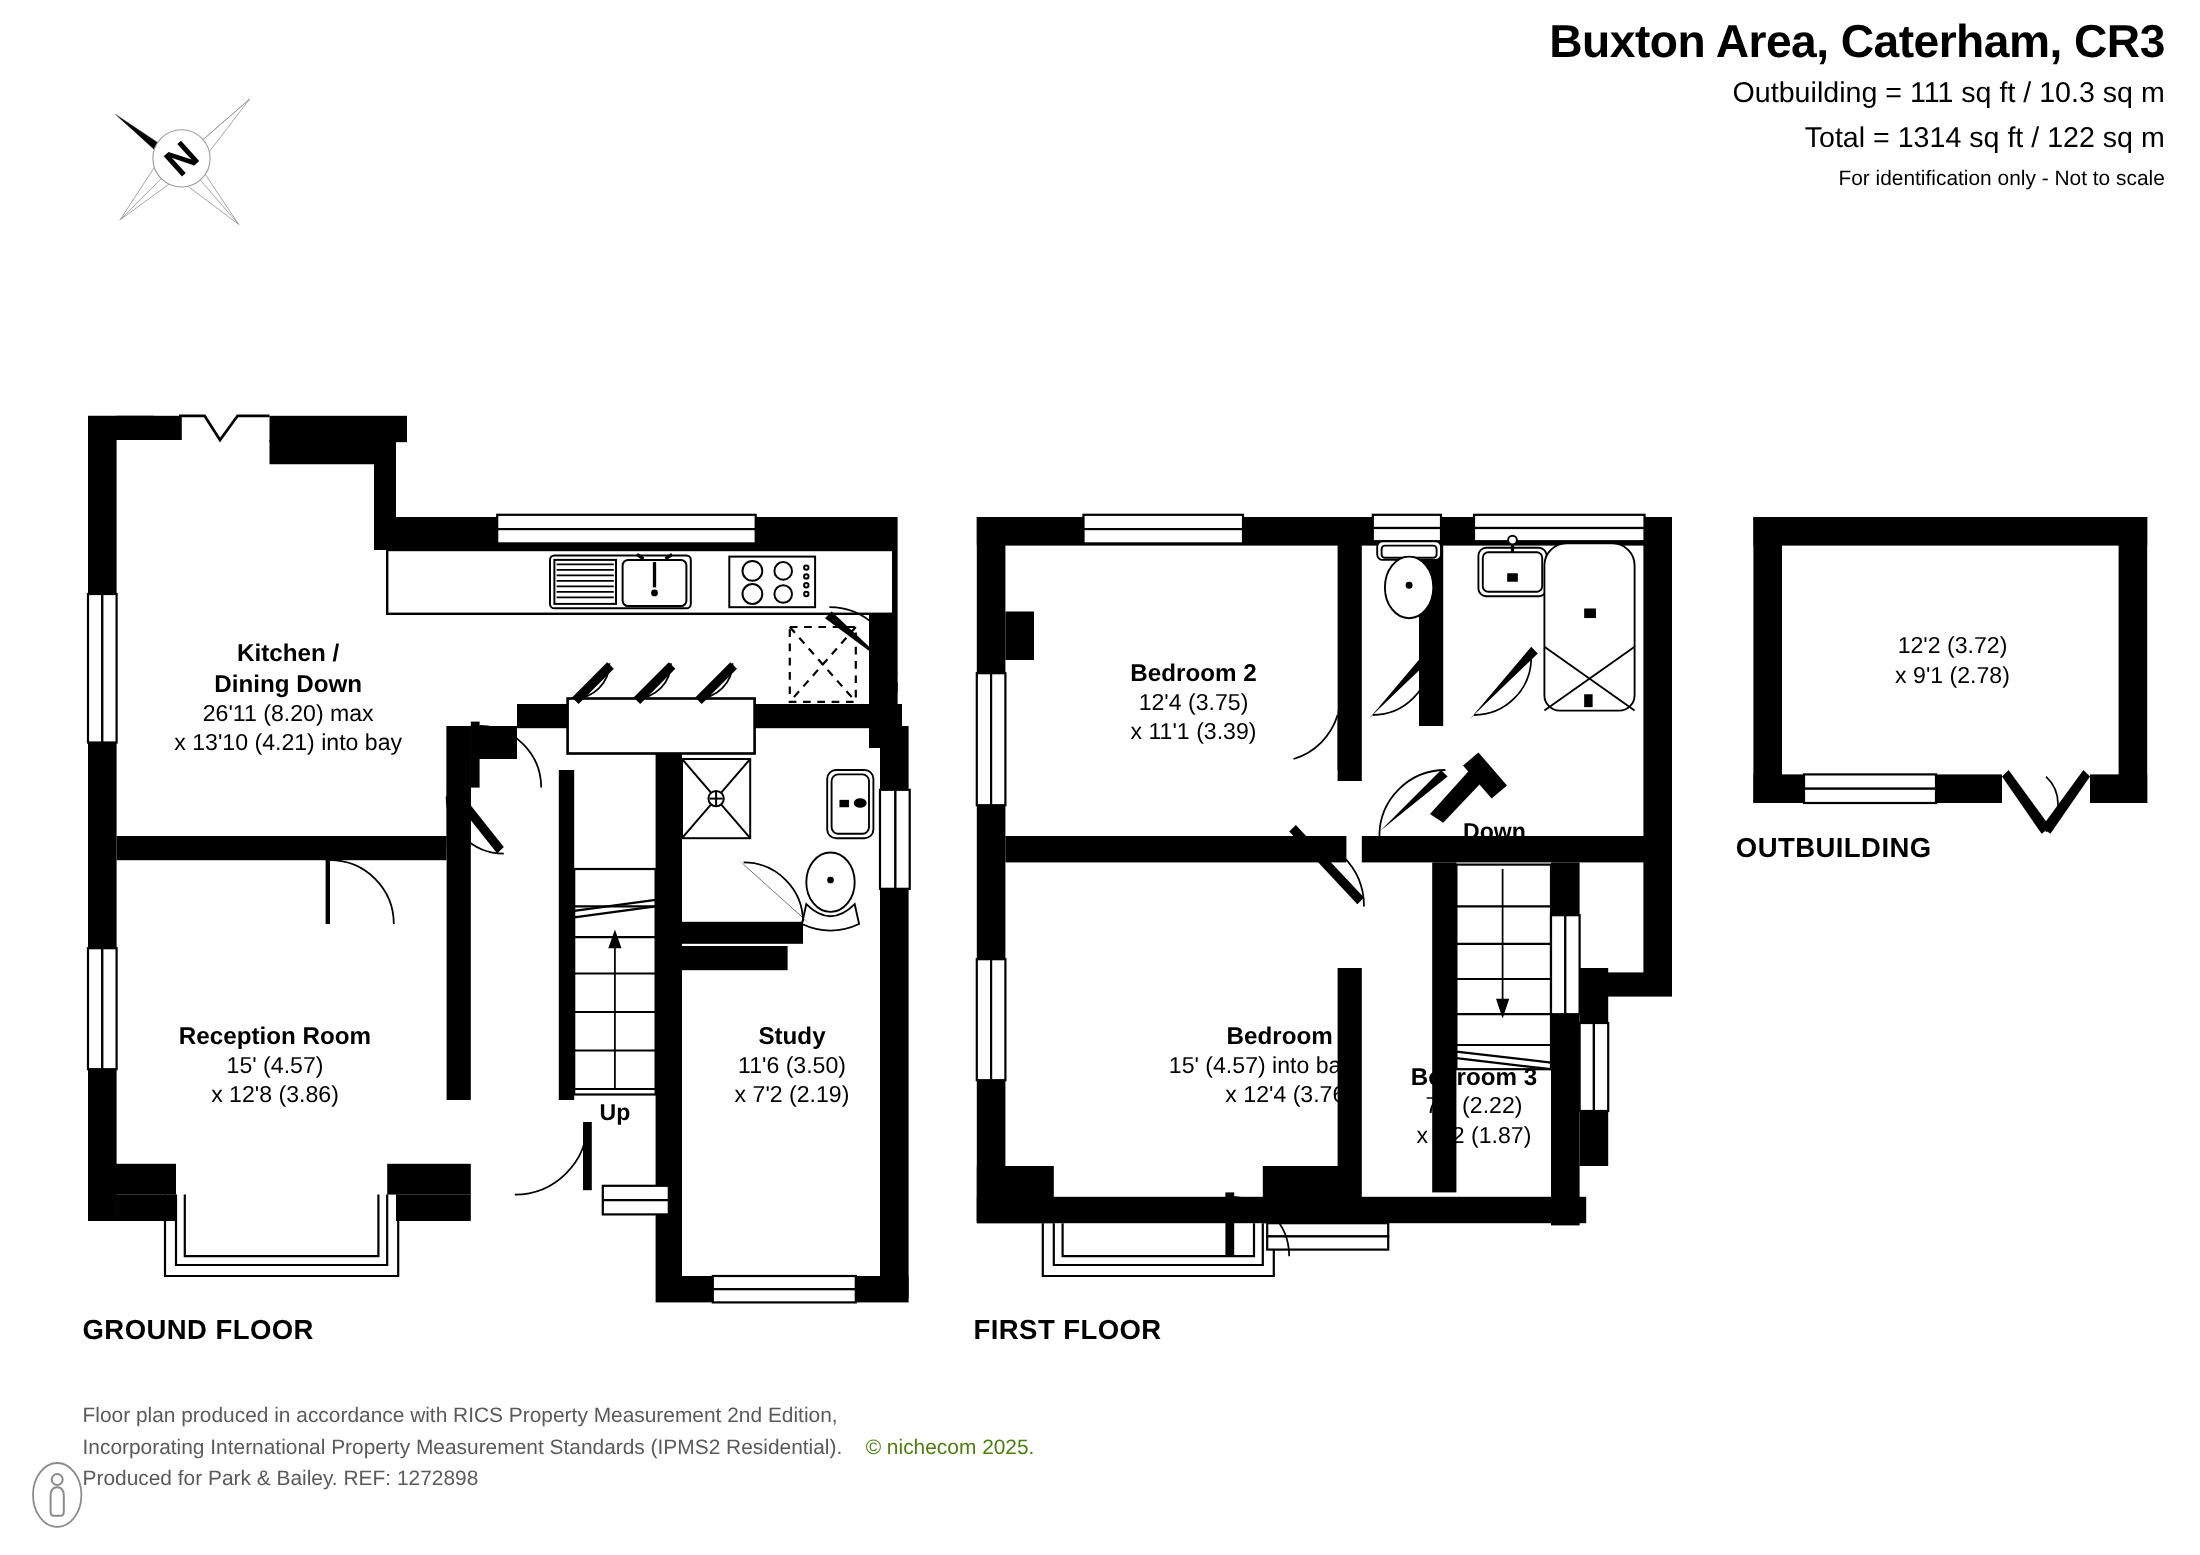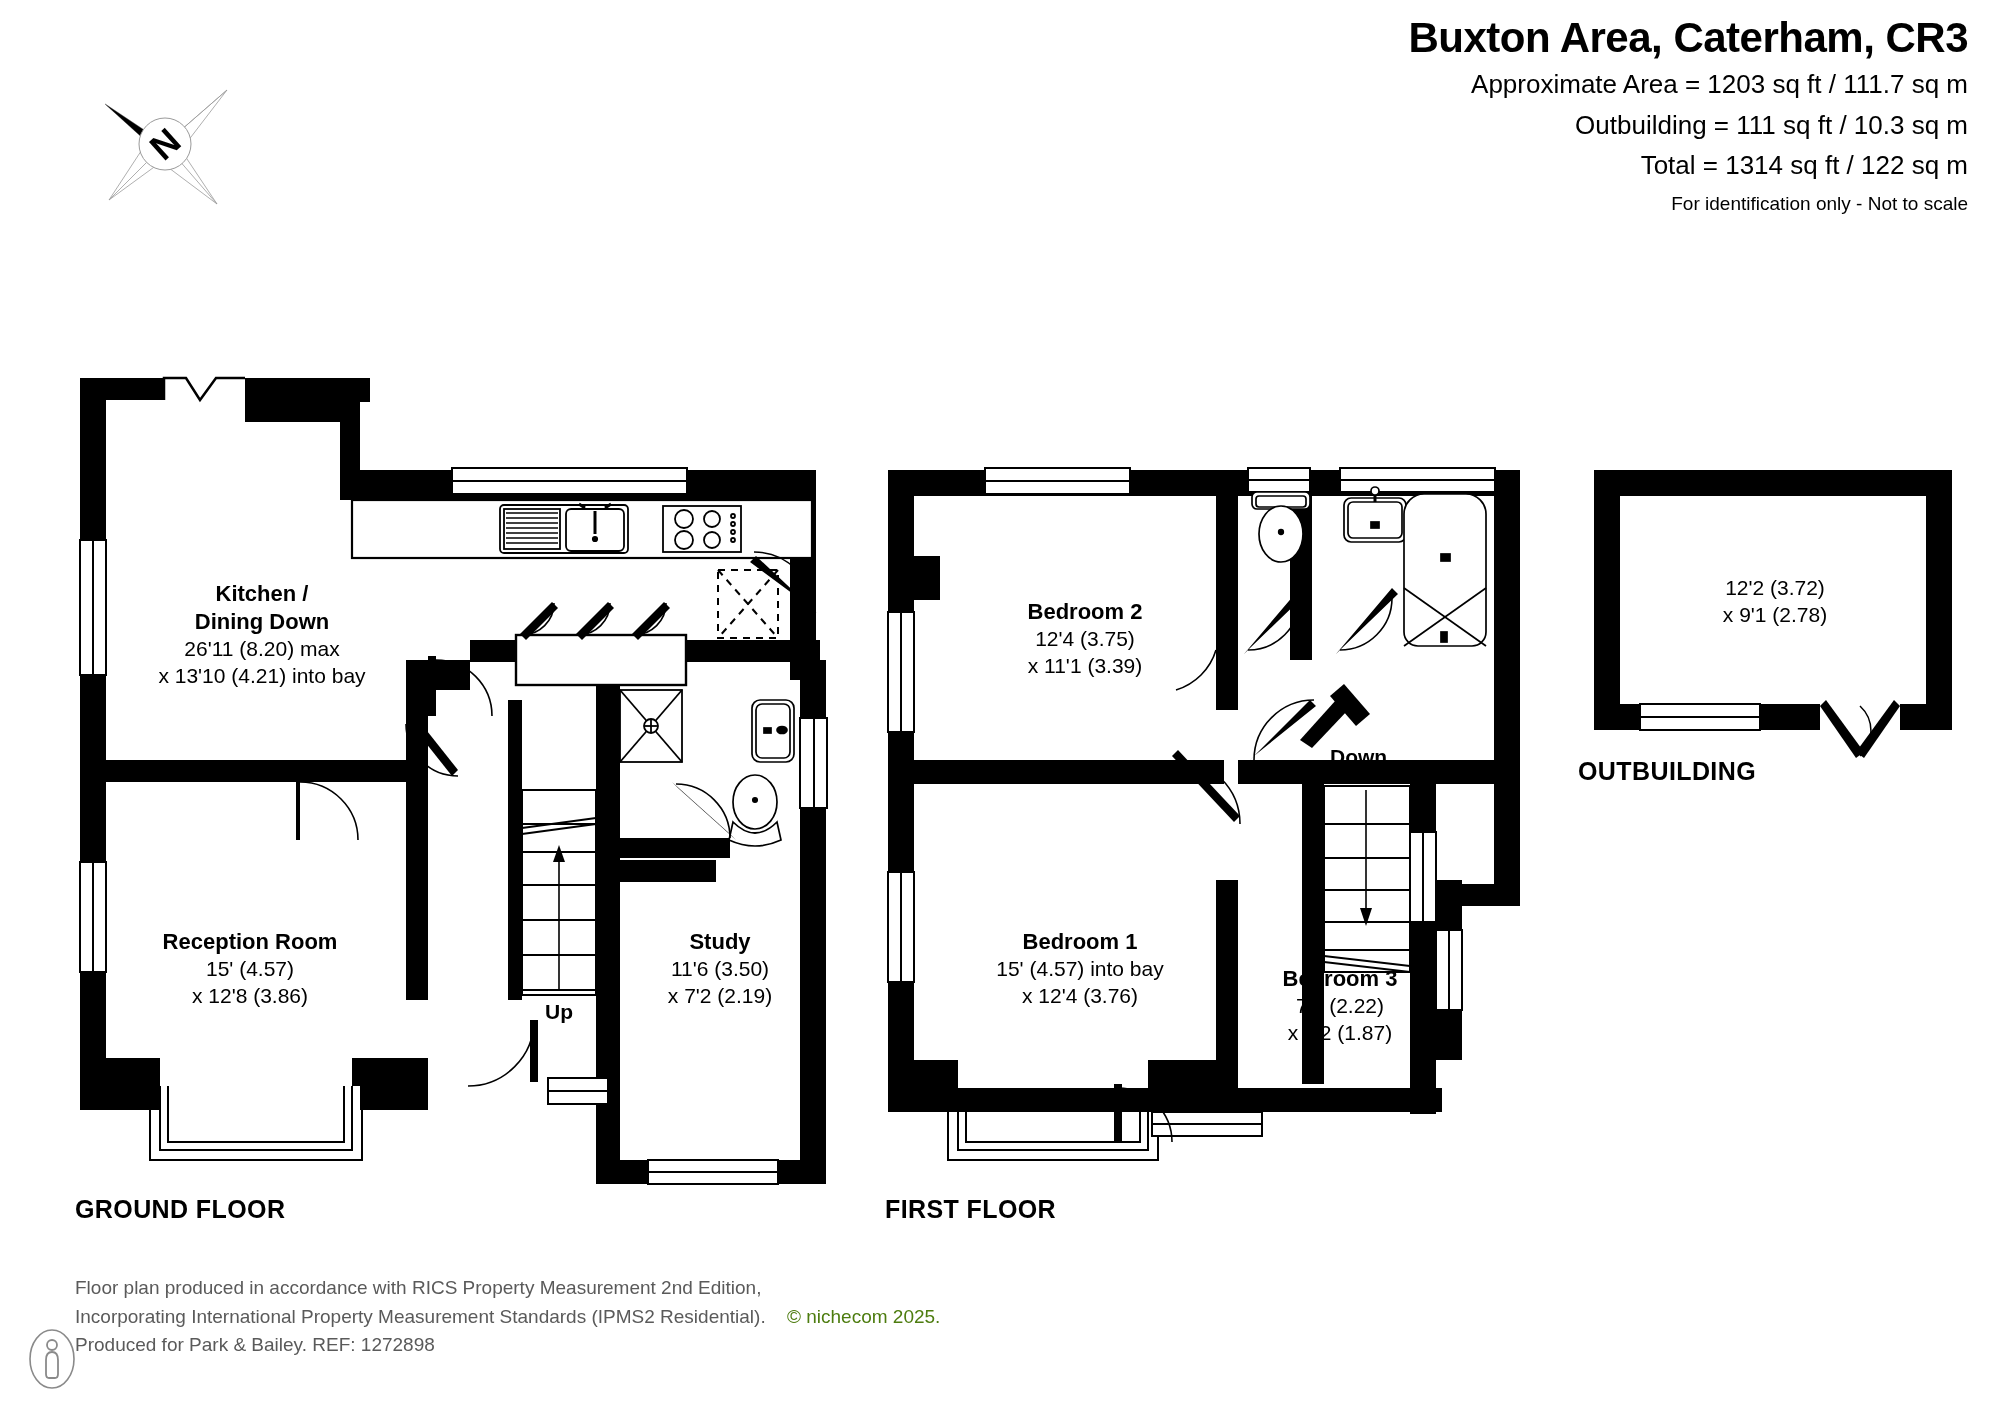--- a/index.html
+++ b/index.html
@@ -18,21 +18,20 @@
   .svgwrap{position:absolute;left:0;top:0;width:2000px;height:1414px;}
   .footer{position:absolute;left:75px;top:1274px;font-size:19px;color:#5a5a5a;line-height:1.5;}
   .footer .cop{color:#4d7c0f;}
   .ricsicon{position:absolute;left:28px;top:1328px;width:48px;height:62px;}
 </style>
 </head>
 <body>
 
 <div class="hdr">
   <div class="title">Buxton Area, Caterham, CR3</div>
-  <div class="meta">Approximate Area = 1203 sq ft / 111.7 sq m</div>
   <div class="meta">Outbuilding = 111 sq ft / 10.3 sq m</div>
   <div class="meta">Total = 1314 sq ft / 122 sq m</div>
   <div class="note">For identification only - Not to scale</div>
 </div>
 
 <svg class="compass" viewBox="0 0 140 135">
   <g stroke="#9a9a9a" stroke-width="0.8" fill="none">
     <path d="M70 66 L132 12 L86 72 L122 126 L66 84 L14 122 L52 64 L10 26 Z"></path>
     <path d="M70 66 L132 12 M70 66 L122 126 M70 66 L14 122 M70 66 L10 26"></path>
     <path d="M52 64 L86 72 M52 64 L66 84 M86 72 L66 84"></path>
@@ -425,21 +424,21 @@
   <div class="dm">11'6 (3.50)</div>
   <div class="dm">x 7'2 (2.19)</div>
 </div>
 
 <div class="roomlabel" style="left:950px;top:598px;width:270px;">
   <div class="nm">Bedroom 2</div>
   <div class="dm">12'4 (3.75)</div>
   <div class="dm">x 11'1 (3.39)</div>
 </div>
 
-<div class="roomlabel" style="left:930px;top:928px;width:300px;">
+<div class="roomlabel" style="left:930px;top:928px;width:300px;text-align:right;">
   <div class="nm">Bedroom 1</div>
   <div class="dm">15' (4.57) into bay</div>
   <div class="dm">x 12'4 (3.76)</div>
 </div>
 
 <div class="roomlabel" style="left:1230px;top:965px;width:220px;">
   <div class="nm">Bedroom 3</div>
   <div class="dm">7'3 (2.22)</div>
   <div class="dm">x 6'2 (1.87)</div>
 </div>

